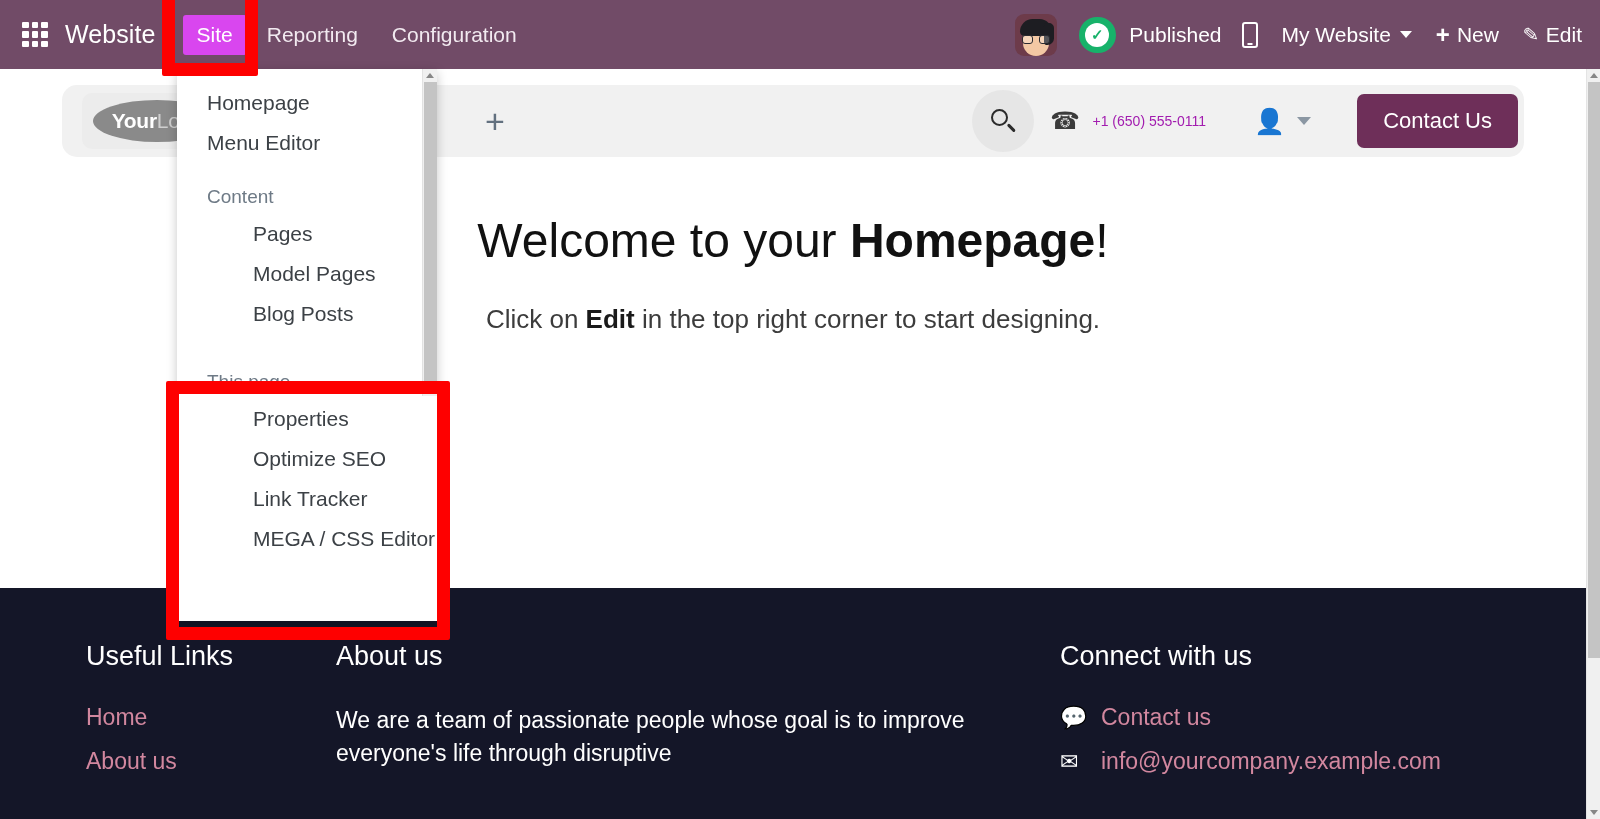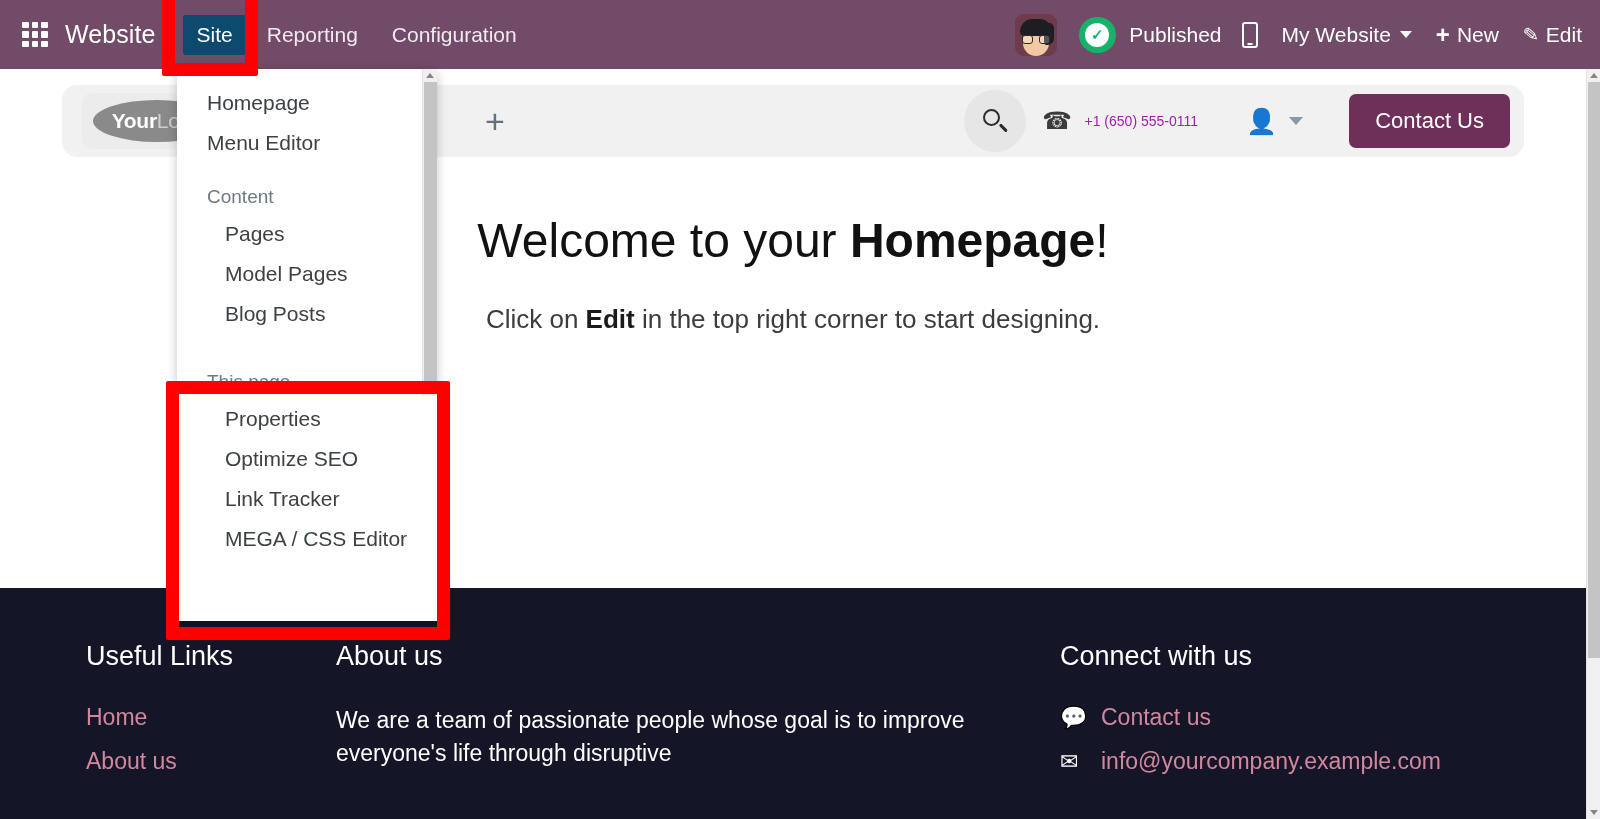--- a/index.html
+++ b/index.html
@@ -33,21 +33,21 @@
   .brand {
     color: #ffffff; font-size: 25px; letter-spacing: .1px;
     margin-right: 27px; white-space: nowrap;
   }
   .nav-item {
     color: #f2eaf0; font-size: 21px;
     padding: 8px 14px; border-radius: 3px;
     white-space: nowrap; cursor: pointer;
     margin-right: 6px;
   }
-  .nav-item.active { background: #0c4a6e; color: #ffffff; }
+  .nav-item.active { background: #d946ef; color: #ffffff; }
   .nav-spacer { flex: 1; }
 
   .avatar {
     width: 42px; height: 42px; border-radius: 9px;
     background: #6d3b4a;
     margin-right: 22px;
     position: relative; overflow: hidden; flex: none;
     cursor: pointer;
   }
   .avatar .face {
@@ -120,21 +120,21 @@
   
   .page-body {
     position: absolute; top: 69px; left: 0;
     width: 1586px; height: 750px;
     background: #ffffff; overflow: hidden;
   }
   .site-header-wrap { padding: 16px 62px 0 62px; }
   .site-header {
     background: #f1f1f1; border-radius: 15px;
     height: 72px; display: flex; align-items: center;
-    padding: 0 14px 0 20px;
+    padding: 0 6px 0 20px;
   }
   .logo-pill {
     width: 150px; height: 56px; border-radius: 10px;
     background: #ececec; display: flex; align-items: center; justify-content: center;
     flex: none; margin-right: 30px;
   }
   .logo-ellipse {
     width: 128px; height: 42px; border-radius: 50%;
     background: #8a8a8a; color: #ffffff;
     display: flex; align-items: center; justify-content: center;
@@ -250,21 +250,21 @@
     border-bottom: 5px solid #868686;
   }
   .dd-scroll .thumb {
     position: absolute; left: 1px; top: 13px; width: 13px; height: 312px;
     background: #c4c4c4;
   }
   .dd-item {
     font-size: 21px; color: #3c4146;
     padding: 8px 20px 8px 30px; cursor: pointer; white-space: nowrap;
   }
-  .dd-item.sub { padding-left: 48px; }
+  .dd-item.sub { padding-left: 76px; }
   .dd-section {
     font-size: 19px; color: #6e7a86; font-weight: normal;
     padding: 9px 20px 6px 30px; white-space: nowrap;
   }
   .dd-gap { height: 14px; }
 
   
   .anno {
     position: absolute; border: 13px solid #fe0000; z-index: 90;
     pointer-events: none; border-radius: 2px;

